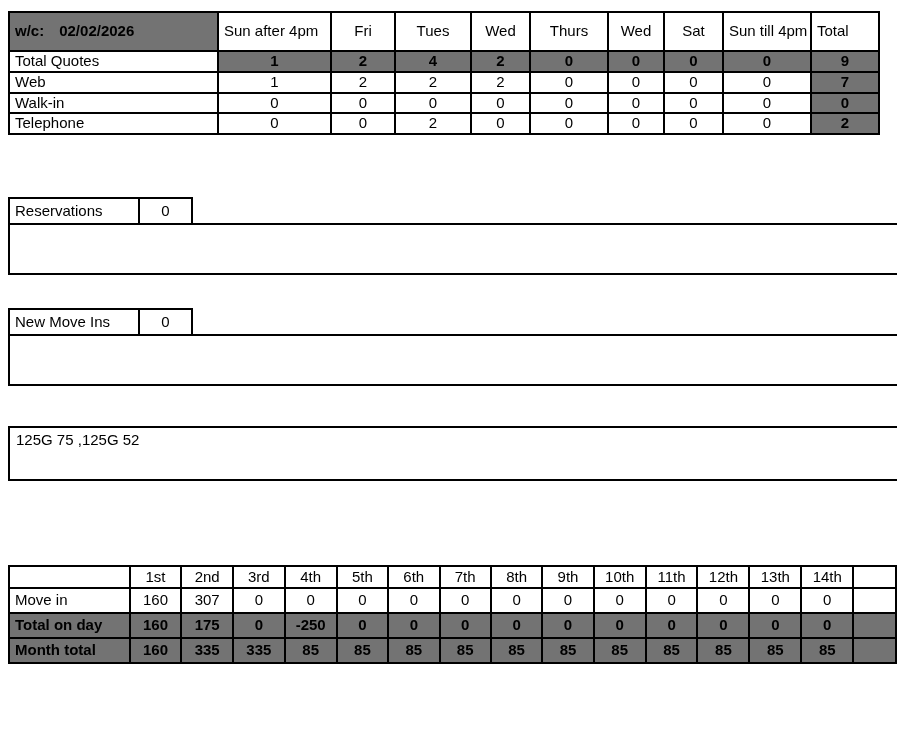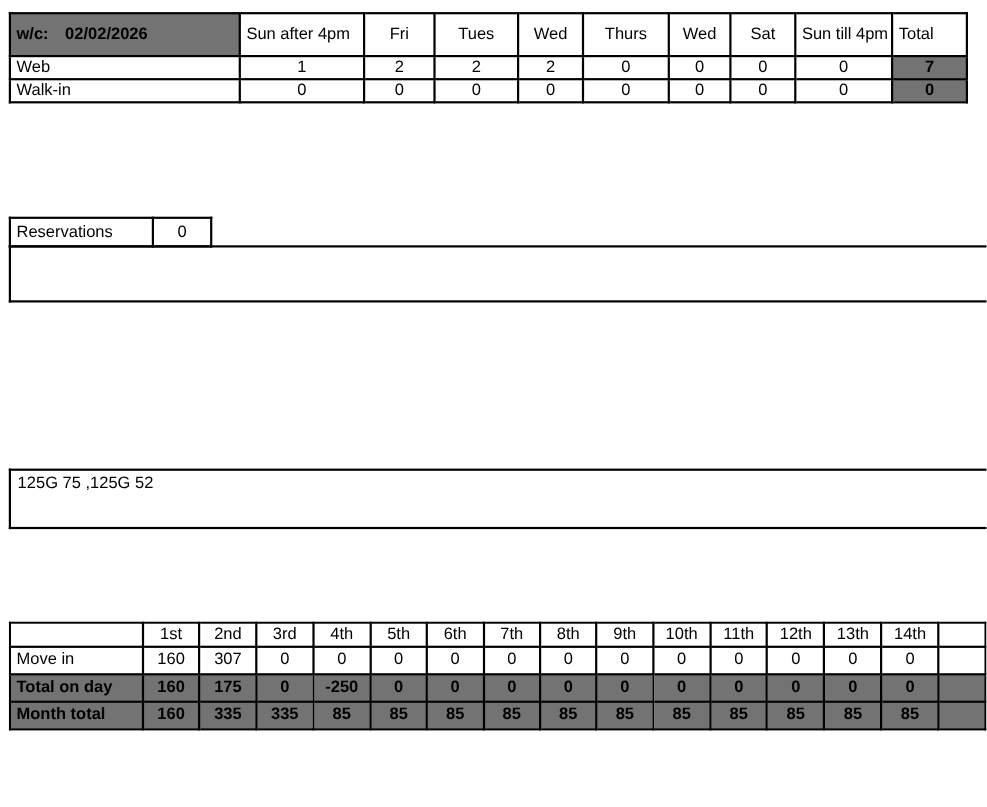--- a/index.html
+++ b/index.html
@@ -68,20 +68,32 @@
           <th>Wed</th>
           <th>Thurs</th>
           <th>Wed</th>
           <th>Sat</th>
           <th class="left">Sun till 4pm</th>
           <th class="left">Total</th>
         </tr>
       </thead>
     <tbody id="week-body">
         <tr>
+          <td class="left">Total Quotes</td>
+          <td class="hl">1</td>
+          <td class="hl">2</td>
+          <td class="hl">4</td>
+          <td class="hl">2</td>
+          <td class="hl">0</td>
+          <td class="hl">0</td>
+          <td class="hl">0</td>
+          <td class="hl">0</td>
+          <td class="hl">9</td>
+        </tr>
+        <tr>
           <td class="left">Web</td>
           <td>1</td>
           <td>2</td>
           <td>2</td>
           <td>2</td>
           <td>0</td>
           <td>0</td>
           <td>0</td>
           <td>0</td>
           <td class="hl">7</td>
@@ -90,40 +102,67 @@
           <td class="left">Walk-in</td>
           <td>0</td>
           <td>0</td>
           <td>0</td>
           <td>0</td>
           <td>0</td>
           <td>0</td>
           <td>0</td>
           <td>0</td>
           <td class="hl">0</td>
+        </tr>
+        <tr>
+          <td class="left">Telephone</td>
+          <td>0</td>
+          <td>0</td>
+          <td>2</td>
+          <td>0</td>
+          <td>0</td>
+          <td>0</td>
+          <td>0</td>
+          <td>0</td>
+          <td class="hl">2</td>
         </tr>
       </tbody>
   </table>
 
   <div class="section sec-reservations">
     <table class="mini">
       <colgroup>
           <col style="width:130px">
           <col style="width:53px">
         </colgroup>
       <tbody>
           <tr>
         <td class="left">Reservations</td>
         <td>0</td>
       </tr>
     </tbody>
       </table>
     <div class="note-box"></div>
   </div>
 
+  <div class="section sec-newmoveins">
+    <table class="mini">
+      <colgroup>
+          <col style="width:130px">
+          <col style="width:53px">
+        </colgroup>
+      <tbody>
+          <tr>
+        <td class="left">New Move Ins</td>
+        <td>0</td>
+      </tr>
+    </tbody>
+      </table>
+    <div class="note-box"></div>
+  </div>
 
   <div class="section sec-moveouts">
     <div class="note-box">125G 75 ,125G 52</div>
   </div>
 
   <div class="month-wrap">
     <table class="month-table">
       <colgroup id="month-cols">
           <col style="width: 125px;">
           <col style="width: 53px;">

